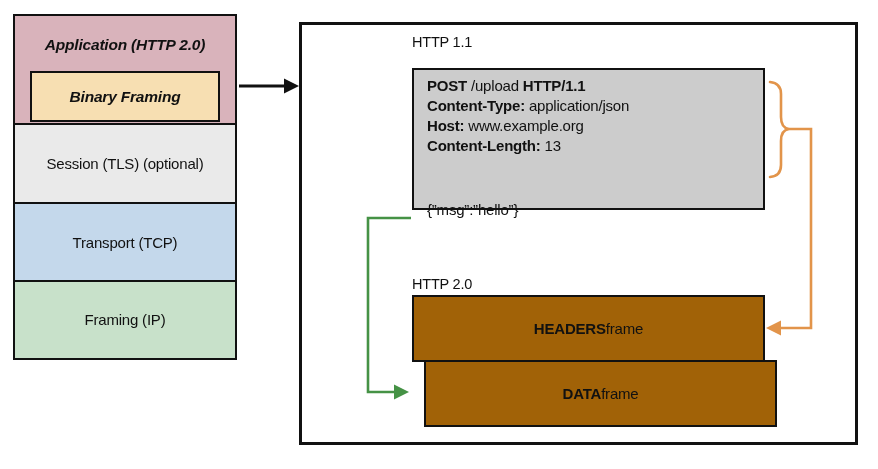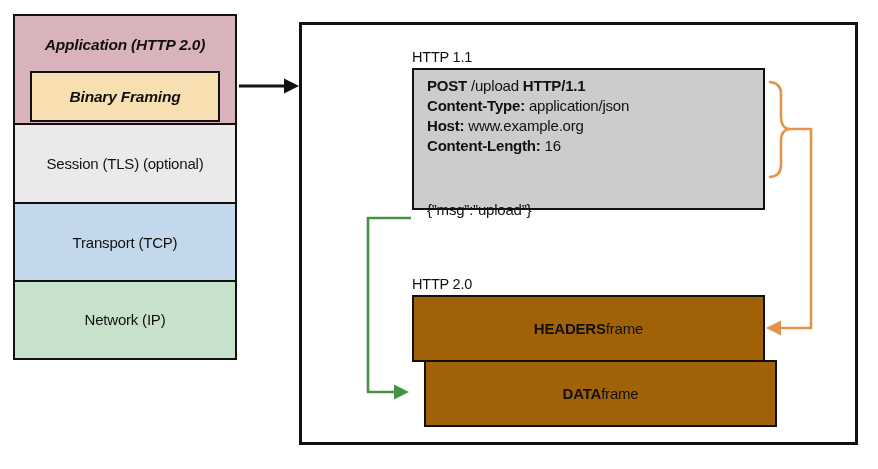--- a/index.html
+++ b/index.html
@@ -31,21 +31,21 @@
   .layer-session   { height:82px; background:#eaeaea; }
   .layer-transport { height:80px; background:#c4d8eb; }
   .layer-network   { height:80px; background:#c8e1ca; }
 
   
   .panel {
     position:absolute; left:299px; top:22px; width:559px; height:423px;
     border:3px solid #111111; background:#ffffff;
   }
   .http-label { position:absolute; font-size:14.5px; color:#111111; }
-  .label-http11 { left:110px; top:24px; }
+  .label-http11 { left:110px; top:9px; }
   .label-http20 { left:110px; top:251px; }
 
   .request-box {
     position:absolute; left:110px; top:43px; width:353px; height:142px;
     background:#cccccc; border:2.5px solid #111111;
     padding:6px 10px 0 13px; font-size:15px; line-height:20px;
   }
   .req-line b, .hdr-name { font-weight:bold; }
   .body-line { margin-top:44px; }
 
@@ -72,33 +72,33 @@
         <span>Binary Framing</span>
       </div>
     </div>
     <div class="layer layer-session">
       <span>Session (TLS) (optional)</span>
     </div>
     <div class="layer layer-transport">
       <span>Transport (TCP)</span>
     </div>
     <div class="layer layer-network">
-      <span>Network (IP)</span>
+      <span>Framing (IP)</span>
     </div>
   </div>
 
   <div class="panel">
     <div class="http-label label-http11">HTTP 1.1</div>
 
     <div class="request-box">
       <div class="req-line"><b>POST</b><span> /upload </span><b>HTTP/1.1</b></div>
       <div class="req-line"><span class="hdr-name">Content-Type:</span><span> application/json</span></div>
       <div class="req-line"><span class="hdr-name">Host:</span><span> www.example.org</span></div>
-      <div class="req-line"><span class="hdr-name">Content-Length:</span><span> 16</span></div>
-      <div class="req-line body-line">{”msg”:”upload”}</div>
+      <div class="req-line"><span class="hdr-name">Content-Length:</span><span> 13</span></div>
+      <div class="req-line body-line">{”msg”:”hello”}</div>
     </div>
 
     <div class="http-label label-http20">HTTP 2.0</div>
 
     <div class="frames-box">
       <div class="frame-row">
           <span class="kw">HEADERS</span>
           <span> frame</span>
         </div>
       <div class="frame-row">

